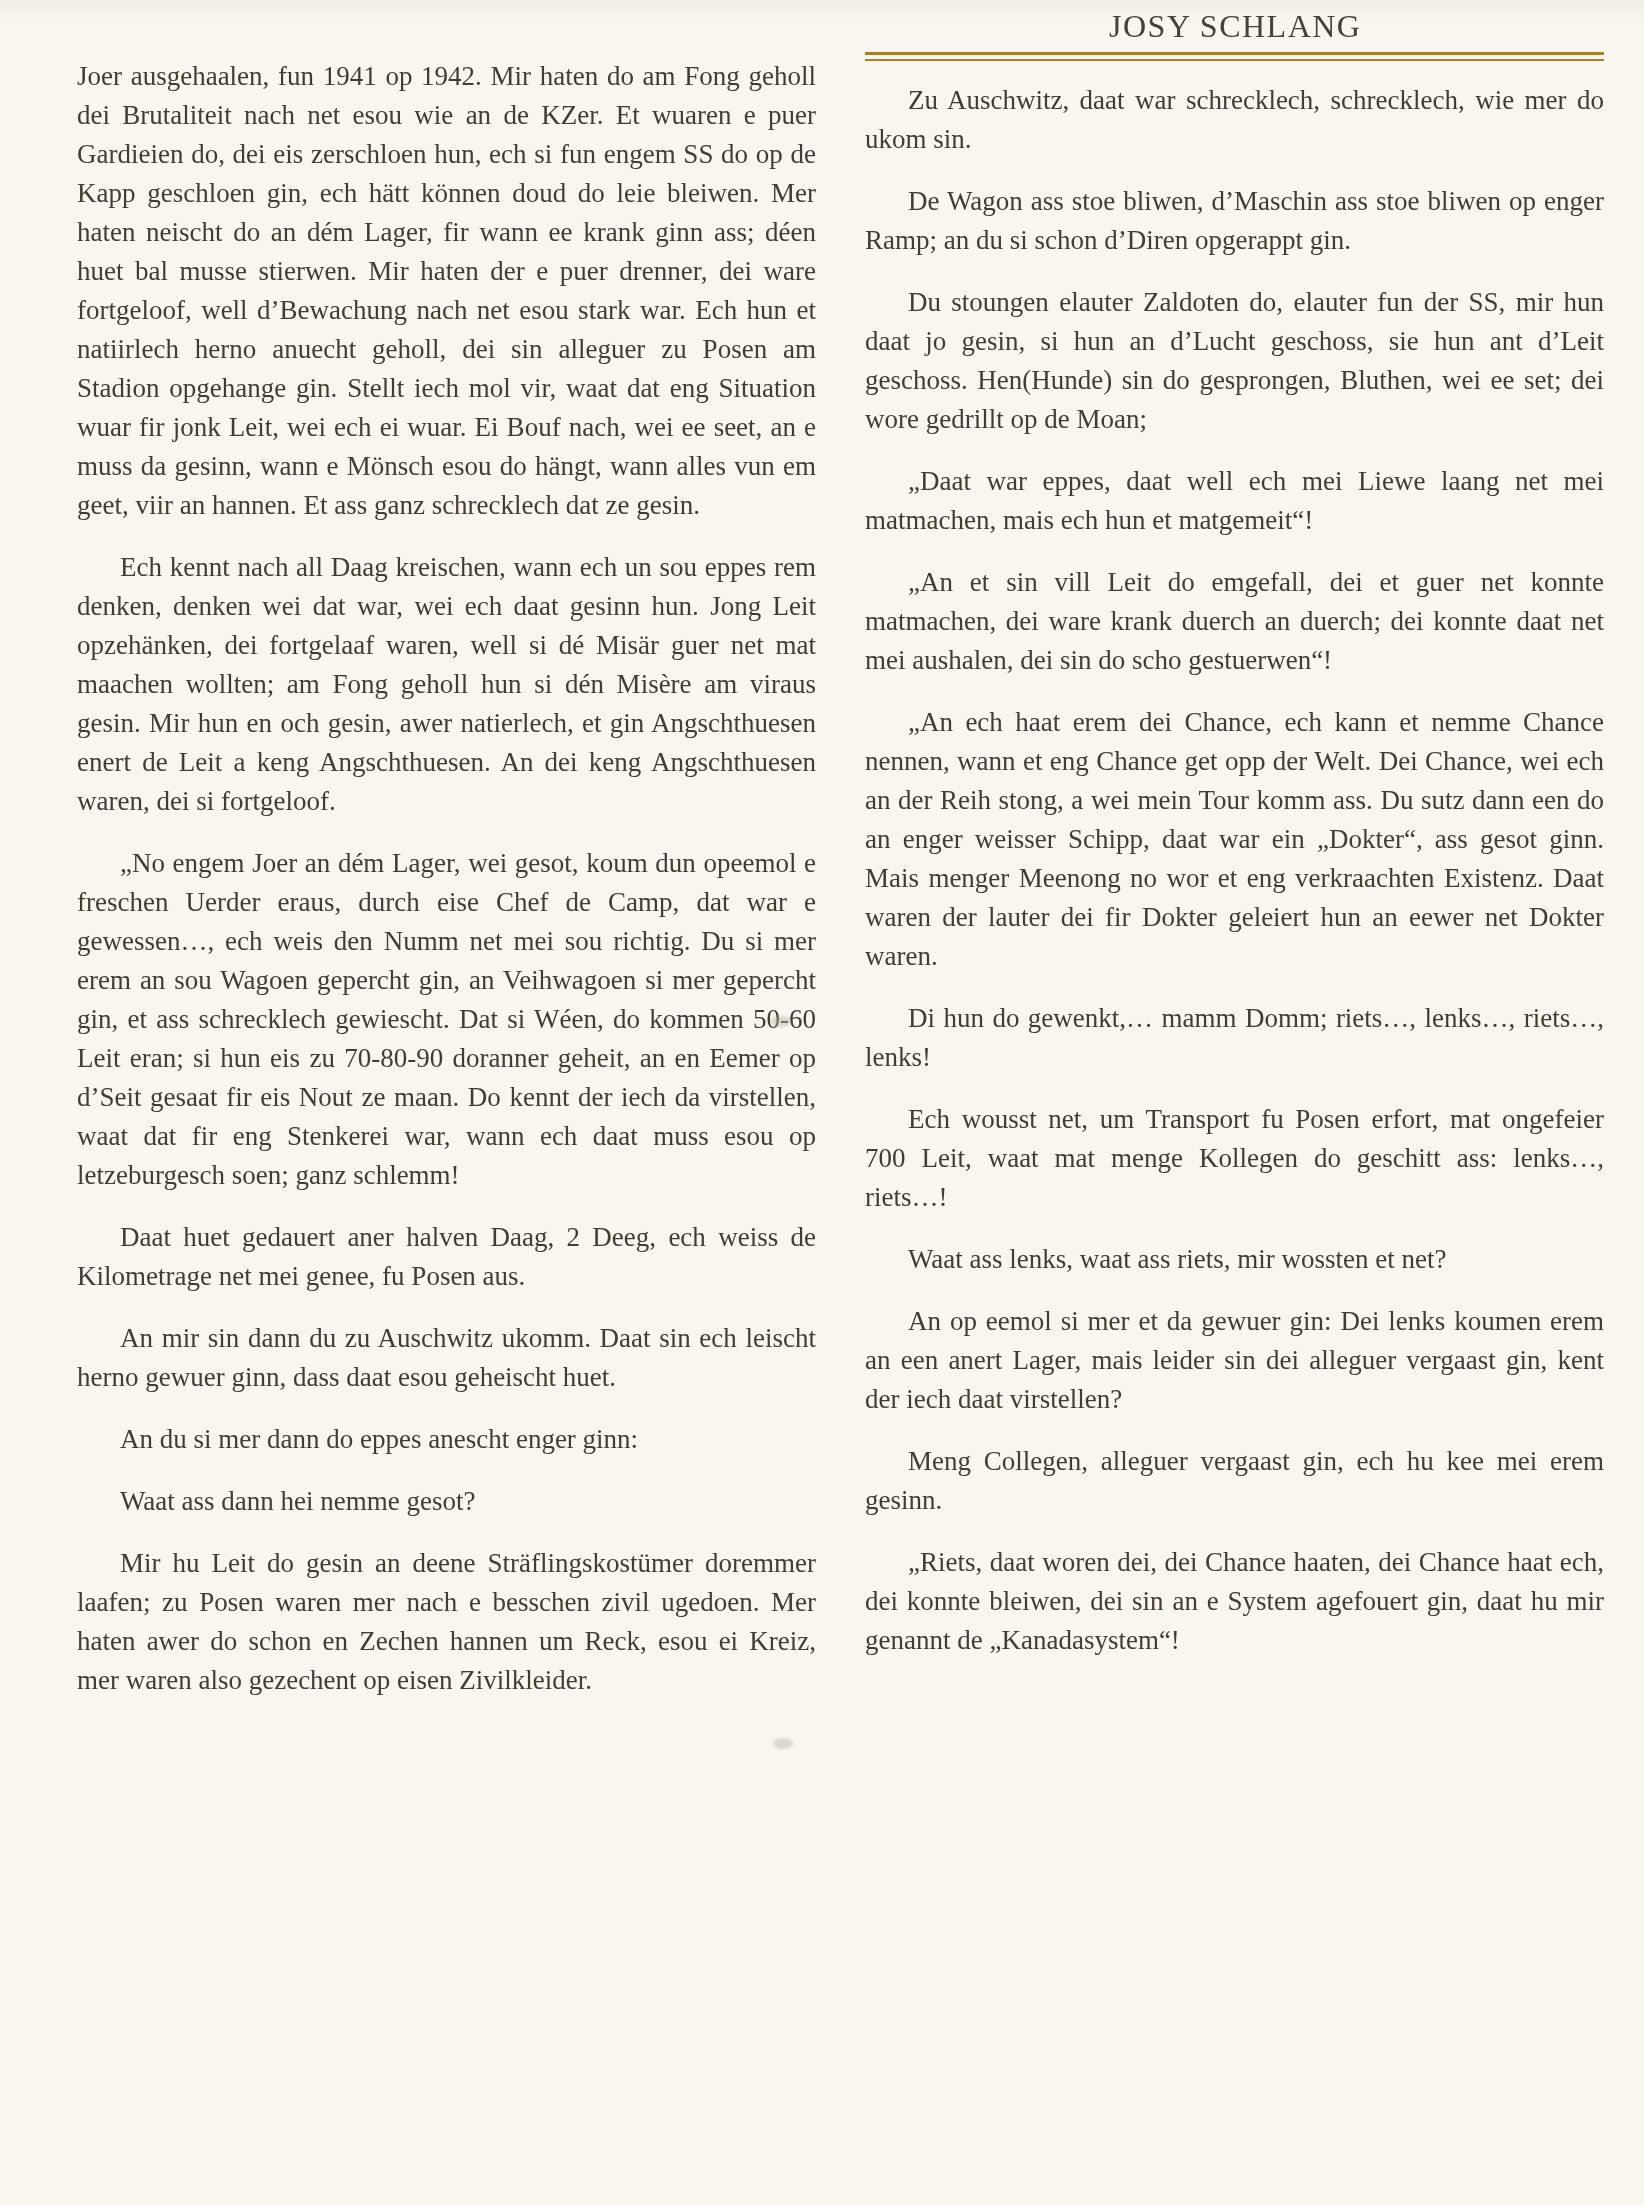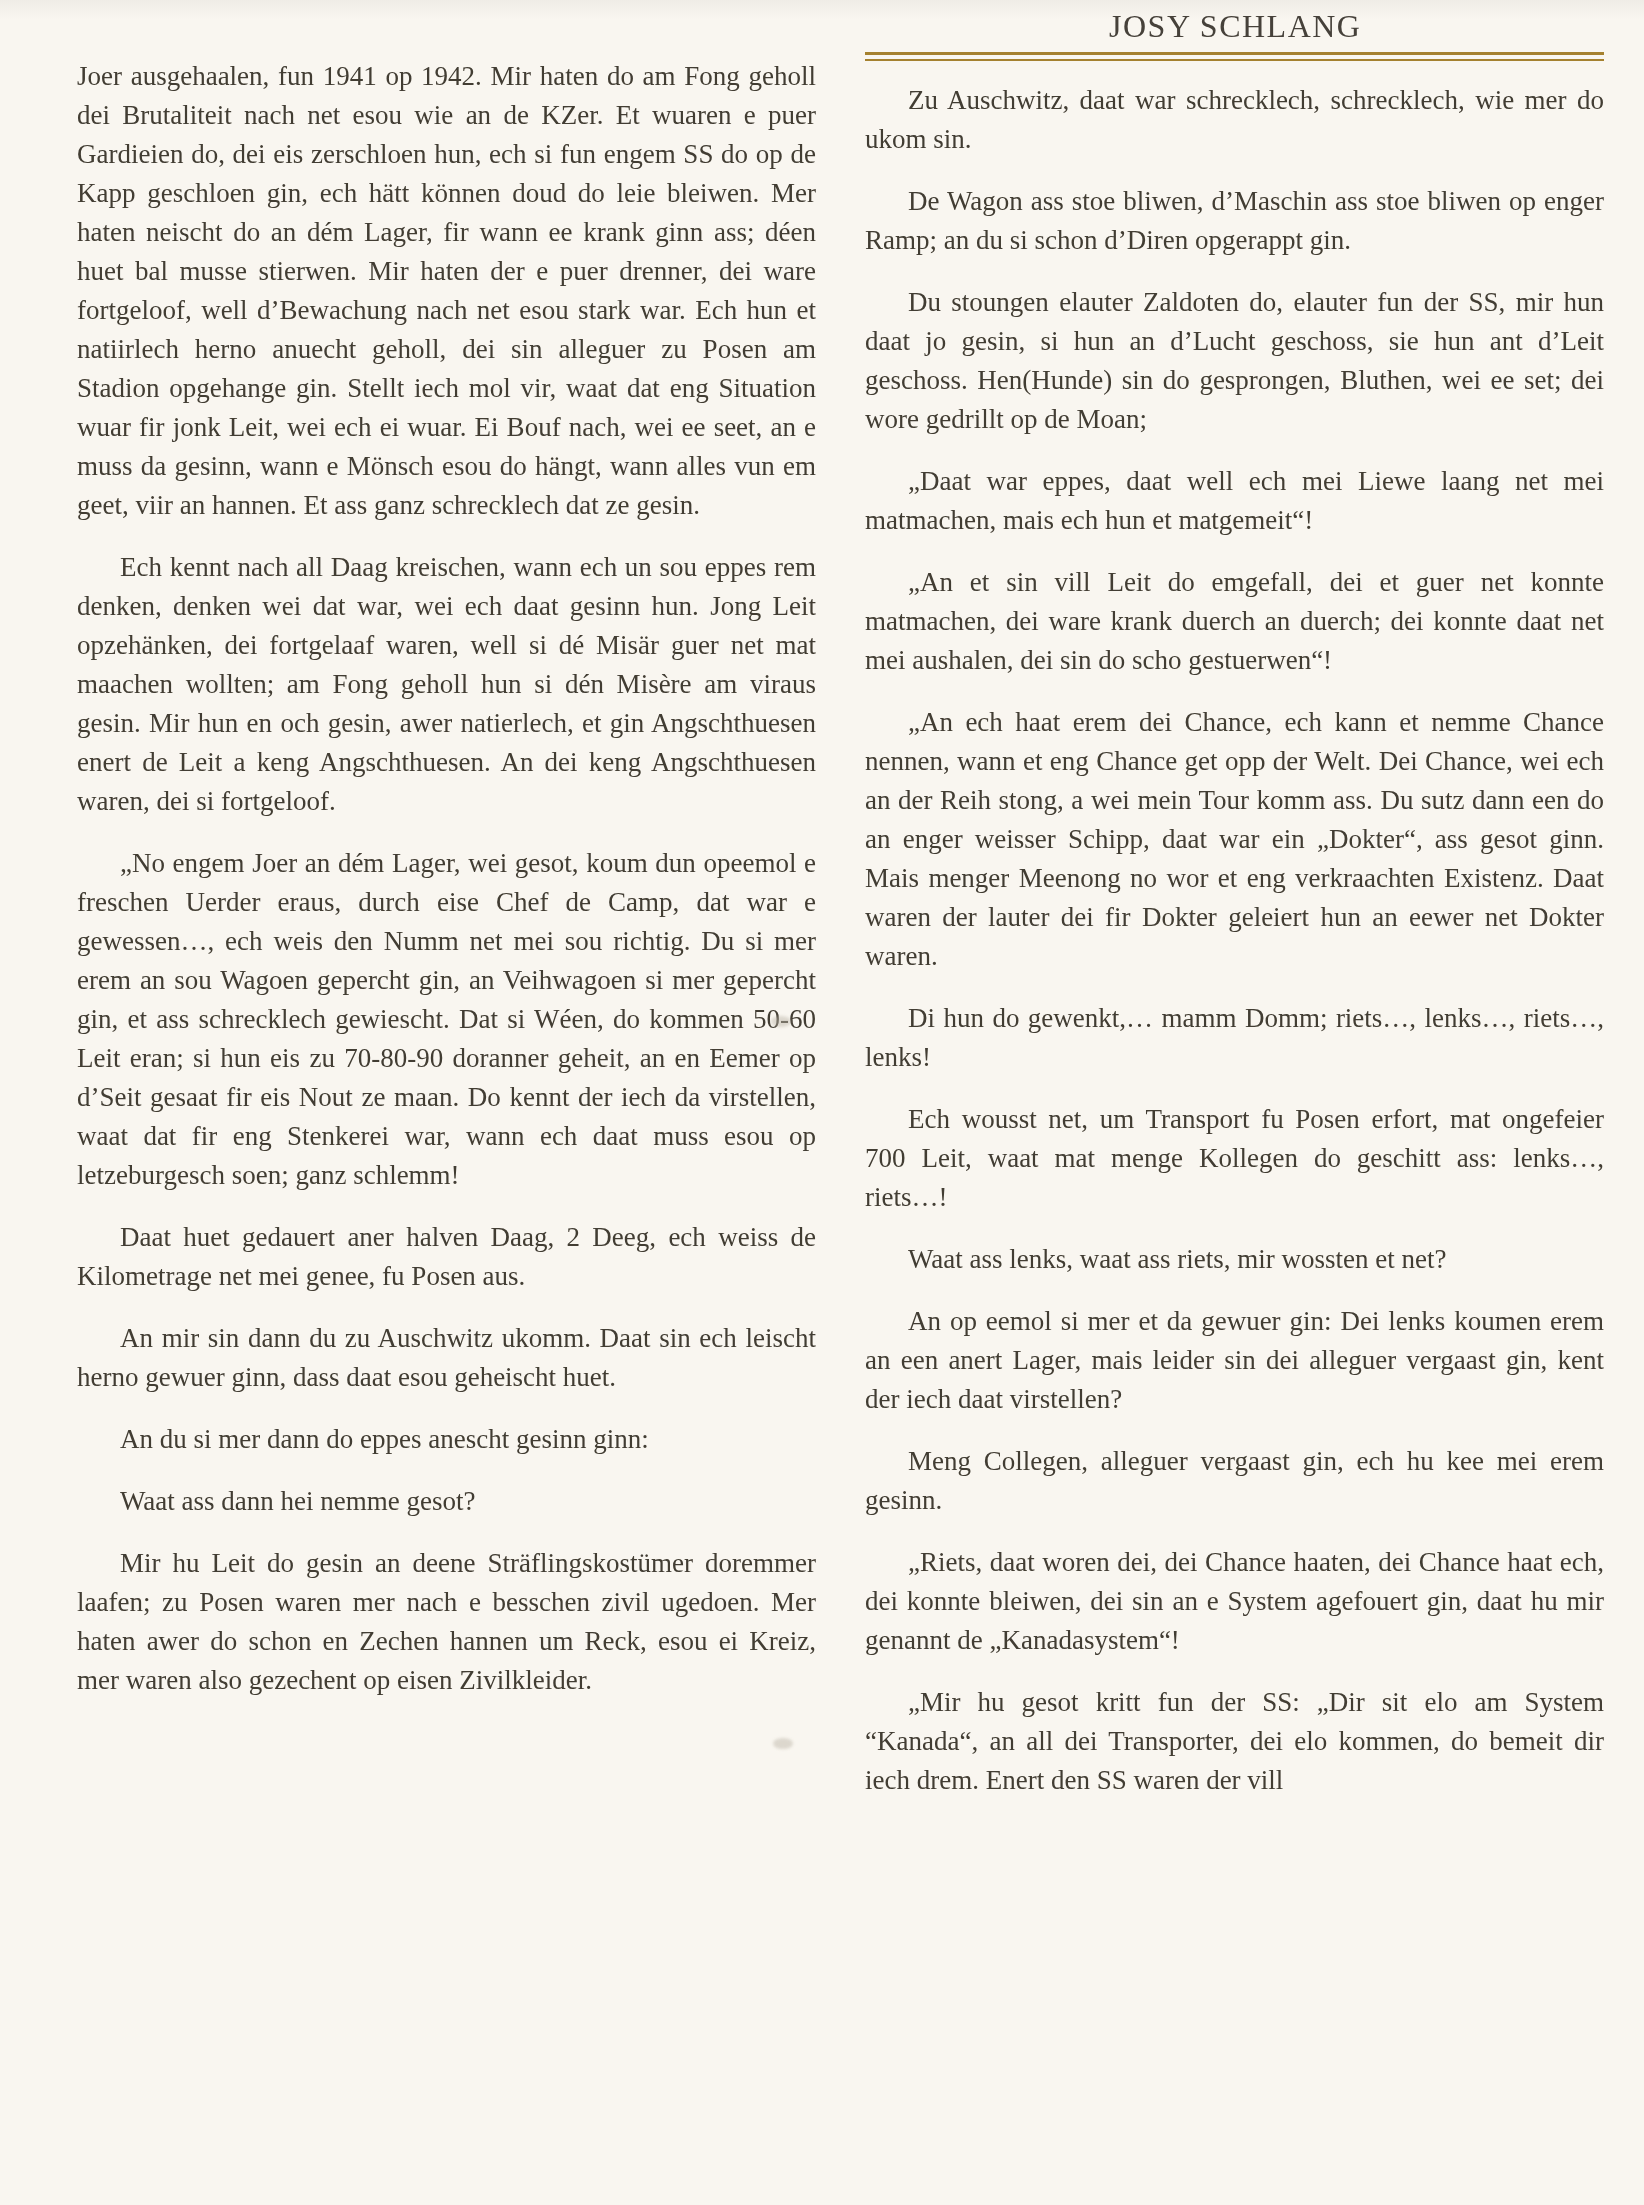--- a/index.html
+++ b/index.html
@@ -78,21 +78,21 @@
 
   <div class="scan-smudge smudge-1"></div>
   <div class="scan-smudge smudge-2"></div>
 
   <div class="col col-left">
     <p class="para flush">Joer ausgehaalen, fun 1941 op 1942. Mir haten do am Fong geholl dei Brutaliteit nach net esou wie an de KZer. Et wuaren e puer Gardieien do, dei eis zerschloen hun, ech si fun engem SS do op de Kapp geschloen gin, ech hätt können doud do leie bleiwen. Mer haten neischt do an dém Lager, fir wann ee krank ginn ass; déen huet bal musse stierwen. Mir haten der e puer drenner, dei ware fortgeloof, well d’Bewachung nach net esou stark war. Ech hun et natiirlech herno anuecht geholl, dei sin alleguer zu Posen am Stadion opgehange gin. Stellt iech mol vir, waat dat eng Situation wuar fir jonk Leit, wei ech ei wuar. Ei Bouf nach, wei ee seet, an e muss da gesinn, wann e Mönsch esou do hängt, wann alles vun em geet, viir an hannen. Et ass ganz schrecklech dat ze gesin.</p>
     <p class="para">Ech kennt nach all Daag kreischen, wann ech un sou eppes rem denken, denken wei dat war, wei ech daat gesinn hun. Jong Leit opzehänken, dei fortgelaaf waren, well si dé Misär guer net mat maachen wollten; am Fong geholl hun si dén Misère am viraus gesin. Mir hun en och gesin, awer natierlech, et gin Angschthuesen enert de Leit a keng Angschthuesen. An dei keng Angschthuesen waren, dei si fortgeloof.</p>
     <p class="para">„No engem Joer an dém Lager, wei gesot, koum dun opeemol e freschen Uerder eraus, durch eise Chef de Camp, dat war e gewessen…, ech weis den Numm net mei sou richtig. Du si mer erem an sou Wagoen gepercht gin, an Veihwagoen si mer gepercht gin, et ass schrecklech gewiescht. Dat si Wéen, do kommen 50-60 Leit eran; si hun eis zu 70-80-90 doranner geheit, an en Eemer op d’Seit gesaat fir eis Nout ze maan. Do kennt der iech da virstellen, waat dat fir eng Stenkerei war, wann ech daat muss esou op letzeburgesch soen; ganz schlemm!</p>
     <p class="para">Daat huet gedauert aner halven Daag, 2 Deeg, ech weiss de Kilometrage net mei genee, fu Posen aus.</p>
     <p class="para">An mir sin dann du zu Auschwitz ukomm. Daat sin ech leischt herno gewuer ginn, dass daat esou geheischt huet.</p>
-    <p class="para">An du si mer dann do eppes anescht gesinn ginn:</p>
+    <p class="para">An du si mer dann do eppes anescht enger ginn:</p>
     <p class="para">Waat ass dann hei nemme gesot?</p>
     <p class="para">Mir hu Leit do gesin an deene Sträflingskostümer doremmer laafen; zu Posen waren mer nach e besschen zivil ugedoen. Mer haten awer do schon en Zechen hannen um Reck, esou ei Kreiz, mer waren also gezechent op eisen Zivilkleider.</p>
   </div>
 
   <div class="col col-right">
     <div class="page-header">
       <h1 class="page-title">JOSY SCHLANG</h1>
       <div class="header-rule"></div>
     </div>
     <p class="para">Zu Auschwitz, daat war schrecklech, schrecklech, wie mer do ukom sin.</p>
@@ -100,17 +100,16 @@
     <p class="para">Du stoungen elauter Zaldoten do, elauter fun der SS, mir hun daat jo gesin, si hun an d’Lucht geschoss, sie hun ant d’Leit geschoss. Hen(Hunde) sin do gesprongen, Bluthen, wei ee set; dei wore gedrillt op de Moan;</p>
     <p class="para">„Daat war eppes, daat well ech mei Liewe laang net mei matmachen, mais ech hun et matgemeit“!</p>
     <p class="para">„An et sin vill Leit do emgefall, dei et guer net konnte matmachen, dei ware krank duerch an duerch; dei konnte daat net mei aushalen, dei sin do scho gestuerwen“!</p>
     <p class="para">„An ech haat erem dei Chance, ech kann et nemme Chance nennen, wann et eng Chance get opp der Welt. Dei Chance, wei ech an der Reih stong, a wei mein Tour komm ass. Du sutz dann een do an enger weisser Schipp, daat war ein „Dokter“, ass gesot ginn. Mais menger Meenong no wor et eng verkraachten Existenz. Daat waren der lauter dei fir Dokter geleiert hun an eewer net Dokter waren.</p>
     <p class="para">Di hun do gewenkt,… mamm Domm; riets…, lenks…, riets…, lenks!</p>
     <p class="para">Ech wousst net, um Transport fu Posen erfort, mat ongefeier 700 Leit, waat mat menge Kollegen do geschitt ass: lenks…, riets…!</p>
     <p class="para">Waat ass lenks, waat ass riets, mir wossten et net?</p>
     <p class="para">An op eemol si mer et da gewuer gin: Dei lenks koumen erem an een anert Lager, mais leider sin dei alleguer vergaast gin, kent der iech daat virstellen?</p>
     <p class="para">Meng Collegen, alleguer vergaast gin, ech hu kee mei erem gesinn.</p>
     <p class="para">„Riets, daat woren dei, dei Chance haaten, dei Chance haat ech, dei konnte bleiwen, dei sin an e System agefouert gin, daat hu mir genannt de „Kanadasystem“!</p>
-    <p class="para">„Mir hu gesot kritt fun der SS: „Dir sit elo am System “Kanada“, an all dei Transporter, dei elo kommen, do bemeit dir iech drem. Enert den SS waren der vill</p>
   </div>
 
 </div>
 
 
 </body></html>

